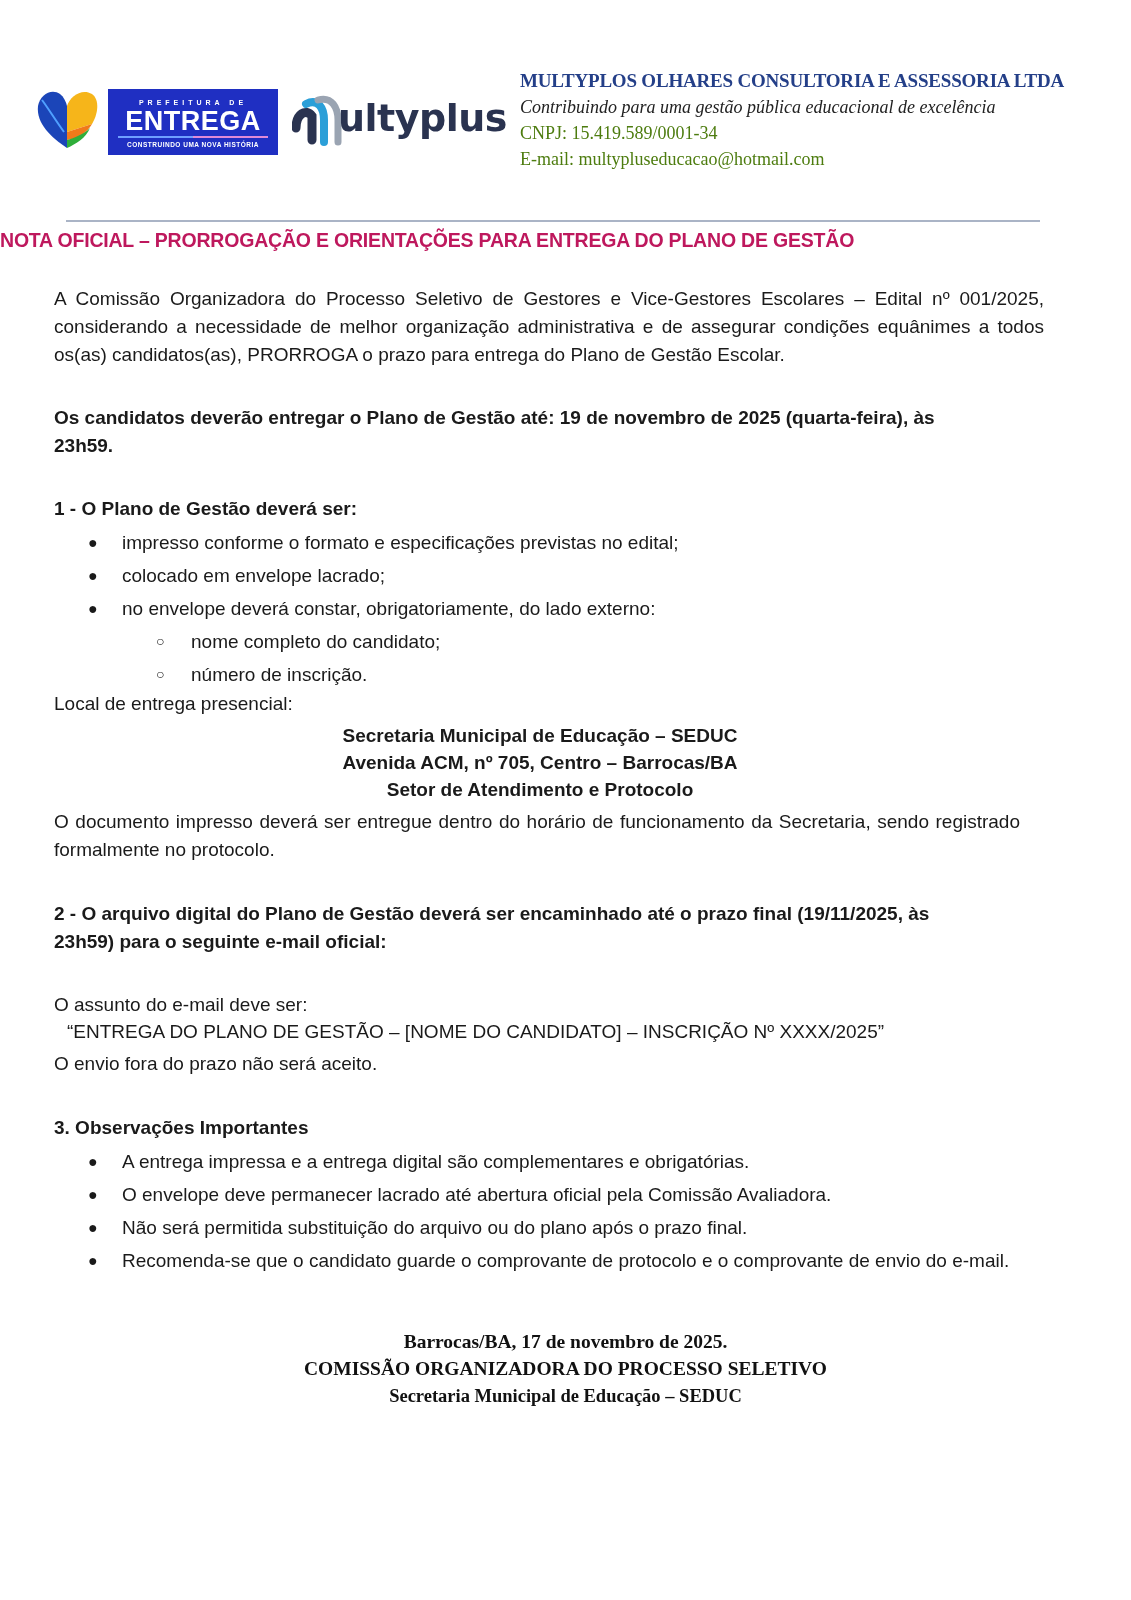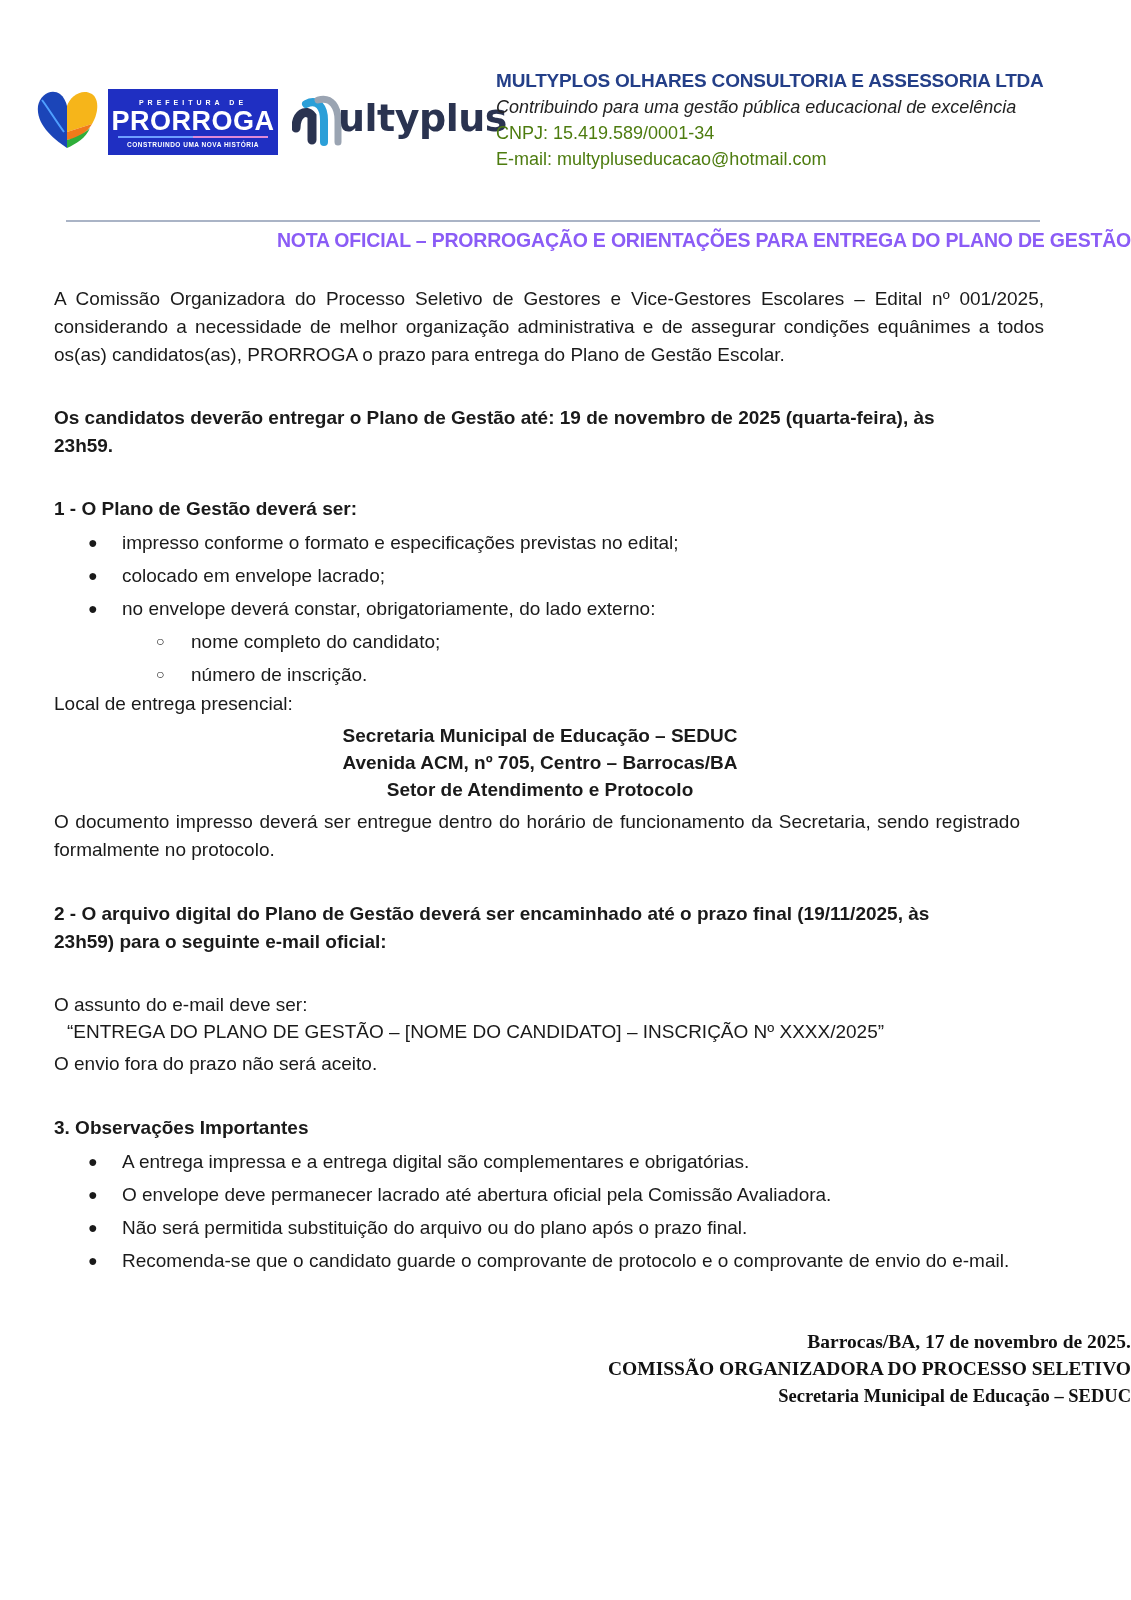--- a/index.html
+++ b/index.html
@@ -19,65 +19,65 @@
     .logo-barrocas .bar { height: 2px; margin: 1px 10px 2px 10px; background: linear-gradient(90deg, #6fa0ff 0 50%, #e08ad8 50% 100%); }
     .logo-barrocas .slogan { font-size: 6.5px; font-weight: bold; letter-spacing: 0.5px; line-height: 9px; }
 
     .logo-multyplus { position: absolute; left: 292px; top: 92px; width: 185px; height: 60px; }
     .logo-multyplus .word {
       position: absolute; left: 46px; top: 4px;
       font-size: 38px; font-weight: bold; color: #2a3350; letter-spacing: -0.5px;
       font-family: "DejaVu Sans", sans-serif;
     }
 
-    .company { position: absolute; left: 496px; top: 68px; width: 600px; }
+    .company { position: absolute; left: 520px; top: 68px; width: 600px; font-family: Liberation Serif, serif; }
     .company .cname { font-size: 19px; font-weight: bold; color: #243f88; line-height: 26px; letter-spacing: -0.2px; }
     .company .tagline { font-size: 18px; font-style: italic; color: #222; line-height: 26px; }
     .company .line { font-size: 18px; color: #4d7c0f; line-height: 26px; }
 
     .divider { position: absolute; left: 66px; top: 220px; width: 974px; height: 2px; background: #aab4c6; }
 
     .title {
-      position: absolute; left: 0; top: 229px; width: 1131px; text-align: right;
-      font-size: 19.5px; font-weight: bold; color: #8b5cf6; letter-spacing: -0.2px;
+      position: absolute; left: 0; top: 229px; width: 1131px; text-align: left;
+      font-size: 19.5px; font-weight: bold; color: #be185d; letter-spacing: -0.2px;
     }
 
     .body-text { position: absolute; left: 54px; width: 990px; font-size: 19px; line-height: 28px; color: #1a1a1a; }
     .justify { text-align: justify; text-align-last: left; }
     .bold { font-weight: bold; }
     .center { text-align: center; }
 
     ul.bullets { list-style: none; margin: 0; padding: 0; }
     ul.bullets li { position: relative; padding-left: 68px; line-height: 33px; font-size: 19px; }
     ul.bullets li .dot { position: absolute; left: 34px; top: 0; font-size: 16px; }
     ul.sub li { padding-left: 137px; }
     ul.sub li .dot { left: 102px; font-size: 14px; }
 
     .sig {
-      position: absolute; left: 0; width: 1131px; text-align: right;
+      position: absolute; left: 0; width: 1131px; text-align: center;
       font-family: "Liberation Serif", "DejaVu Serif", serif; font-weight: bold; color: #111;
       font-size: 19.5px; line-height: 28px;
     }
   </style>
 </head>
 <body>
 
 <div class="page">
 
   <svg class="logo-heart" viewBox="0 0 66 62">
     <path d="M33 60 C 18 50, 2 36, 4 18 C 6 6, 18 0, 26 6 C 30 9, 32 14, 33 18 Z" fill="#1b45b8"></path>
     <path d="M8 12 C 14 20, 20 30, 30 44" stroke="#4fa0ff" stroke-width="2" fill="none"></path>
     <path d="M33 18 C 36 8, 48 0, 58 6 C 66 12, 64 26, 58 36 L 33 44 Z" fill="#f6b51a"></path>
     <path d="M33 44 L 58 36 C 56 40, 50 46, 44 50 L 33 52 Z" fill="#f07a1a"></path>
     <path d="M33 52 C 40 50, 50 46, 56 40 C 52 50, 42 56, 33 60 Z" fill="#2fae3a"></path>
   </svg>
 
   <div class="logo-barrocas">
     <div class="pref">PREFEITURA DE</div>
-    <div class="name">PRORROGA</div>
+    <div class="name">ENTREGA</div>
     <div class="bar"></div>
     <div class="slogan">CONSTRUINDO UMA NOVA HISTÓRIA</div>
   </div>
 
   <div class="logo-multyplus">
     <svg width="50" height="56" viewBox="0 0 50 56" style="position:absolute;left:0;top:2px;">
       <path d="M4 34 C 4 20, 14 14, 20 22 L 20 46" stroke="#2a3350" stroke-width="9" fill="none" stroke-linecap="round"></path>
       <path d="M14 10 C 26 4, 32 14, 32 26 L 32 48" stroke="#2b9fd8" stroke-width="8" fill="none" stroke-linecap="round"></path>
       <path d="M26 6 C 40 2, 46 14, 46 26 L 46 48" stroke="#9aa4b2" stroke-width="7" fill="none" stroke-linecap="round"></path>
     </svg>

